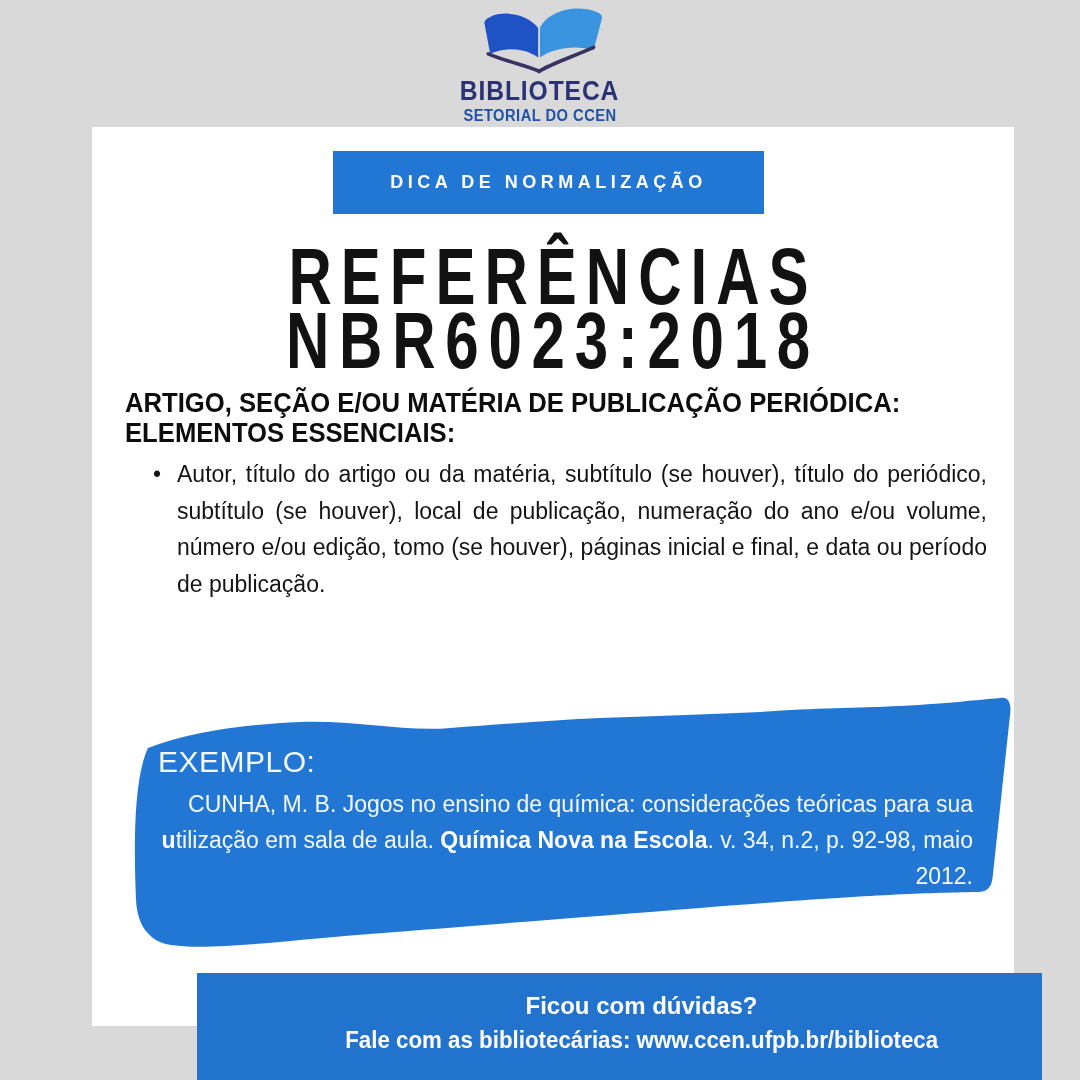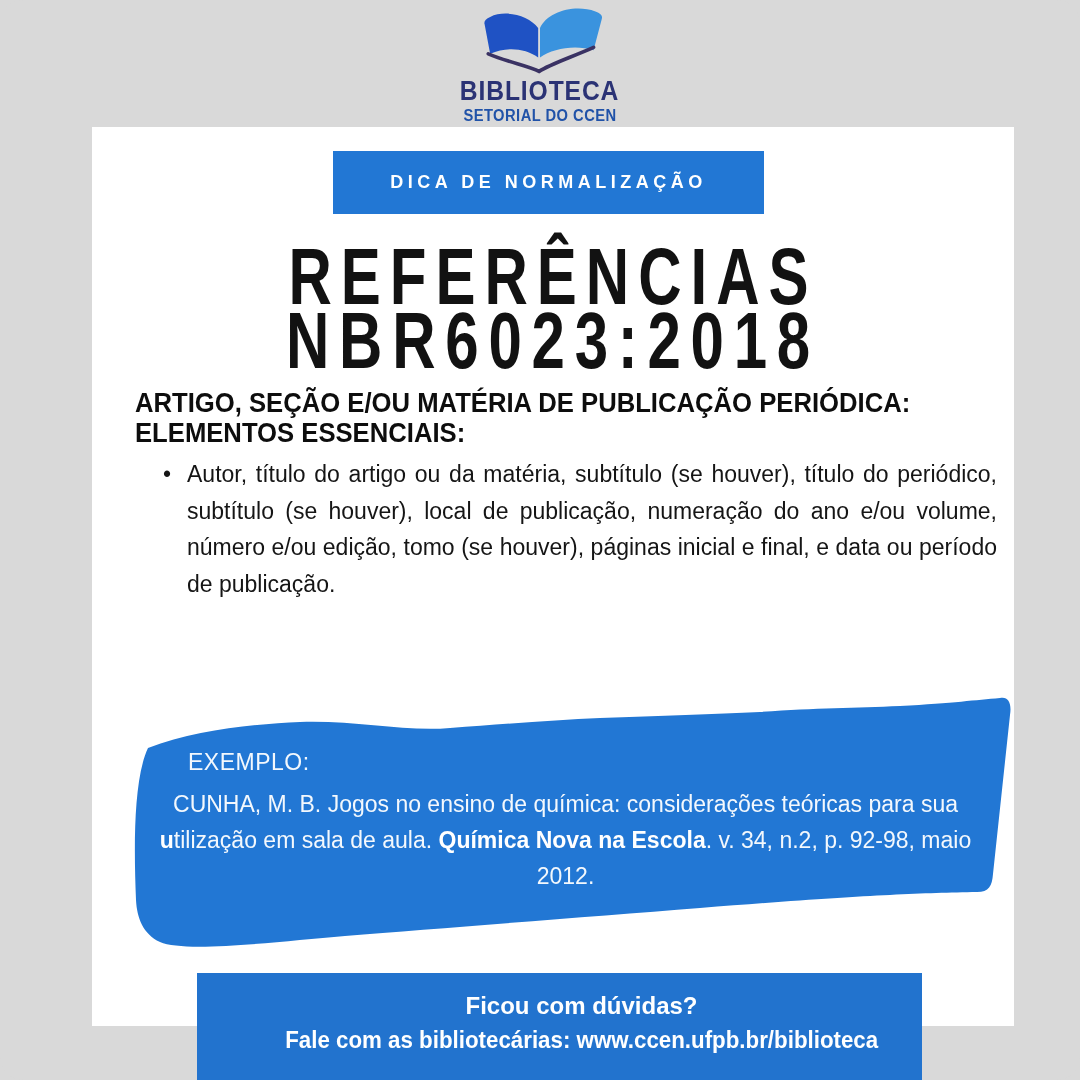--- a/index.html
+++ b/index.html
@@ -36,44 +36,44 @@
   }
   
   .title-line{
     position:absolute;left:92px;width:922px;text-align:center;line-height:1;
     font-weight:bold;font-size:80px;color:#121212;white-space:nowrap;
     transform:scaleX(.75);transform-origin:center;
   }
   .title-line.l1{top:237px;letter-spacing:12px;}
   .title-line.l2{top:301px;letter-spacing:13px;}
   
-  .content{position:absolute;left:125px;top:388px;width:862px;color:#151515;margin-left:10px;}
+  .content{position:absolute;left:125px;top:388px;width:862px;color:#151515;}
   .section-heading{
     font-weight:bold;font-size:27px;line-height:30px;color:#0d0d0d;white-space:nowrap;
     transform:scaleX(.95);transform-origin:left center;
   }
   .bullet-list{list-style:none;margin:8px 0 14px 0;padding:0 0 0 26px;}
   .bullet-list li{
     position:relative;padding-left:26px;font-size:23px;line-height:36.5px;
     text-align:justify;
   }
   .bullet-list li::before{
     content:"•";position:absolute;left:2px;top:0;font-size:23px;line-height:36.5px;
   }
   
   .example{position:absolute;left:115px;top:690px;width:905px;height:270px;}
   .example svg{position:absolute;left:0;top:0;}
   .brush{fill:var(--accent-blue,#2277d4);}
   .example-text{position:absolute;left:43px;top:56px;width:815px;color:#f3f8fd;}
-  .example-label{font-size:23px;line-height:32px;letter-spacing:.5px;margin-left:30px;}
-  .example-ref{margin-top:8px;font-size:23px;line-height:36px;text-align:center;}
+  .example-label{font-size:30px;line-height:32px;letter-spacing:.5px;}
+  .example-ref{margin-top:8px;font-size:23px;line-height:36px;text-align:right;}
   .example-ref .b{font-weight:bold;color:#ffffff;}
   
   .footer{
-    position:absolute;left:197px;top:973px;width:725px;height:107px;
+    position:absolute;left:197px;top:973px;width:845px;height:107px;
     background:var(--footer-blue,#2273ce);color:#fff;text-align:center;
     box-sizing:border-box;padding-top:18px;padding-left:44px;
   }
   .footer-q{font-weight:bold;font-size:24px;line-height:30px;}
   .footer-c{font-weight:bold;font-size:23px;line-height:30px;margin-top:4px;
     display:inline-block;transform:scaleX(.97);transform-origin:center;white-space:nowrap;}
 </style>
 </head>
 <body>
 

